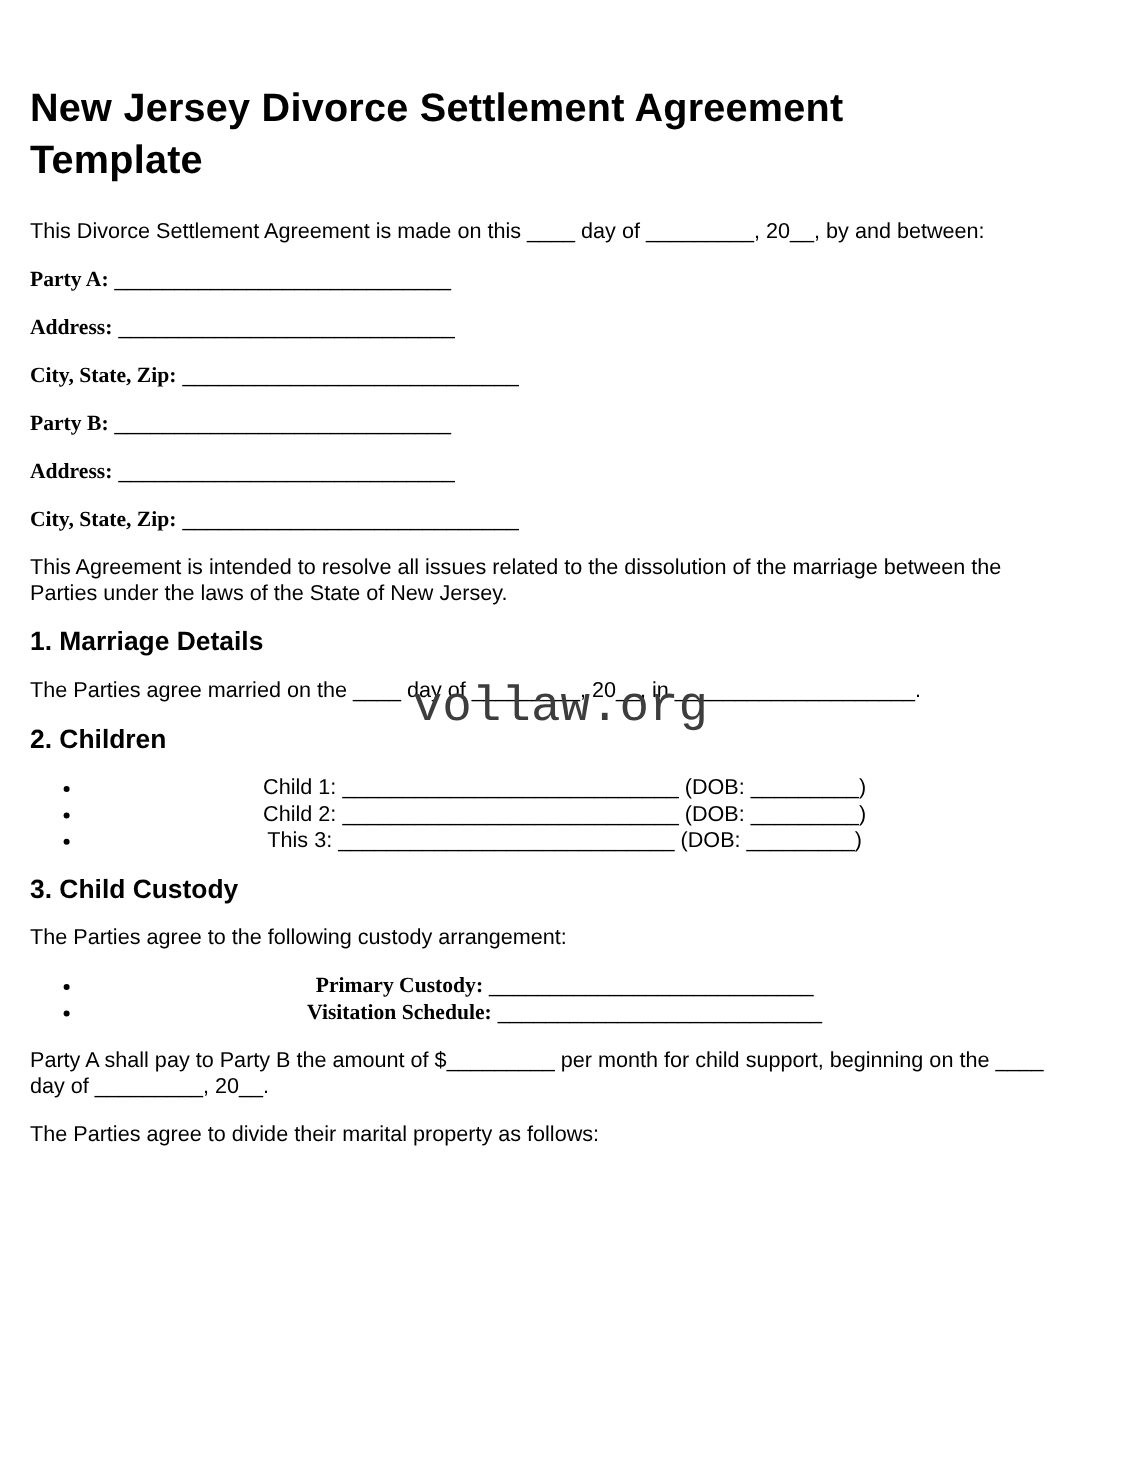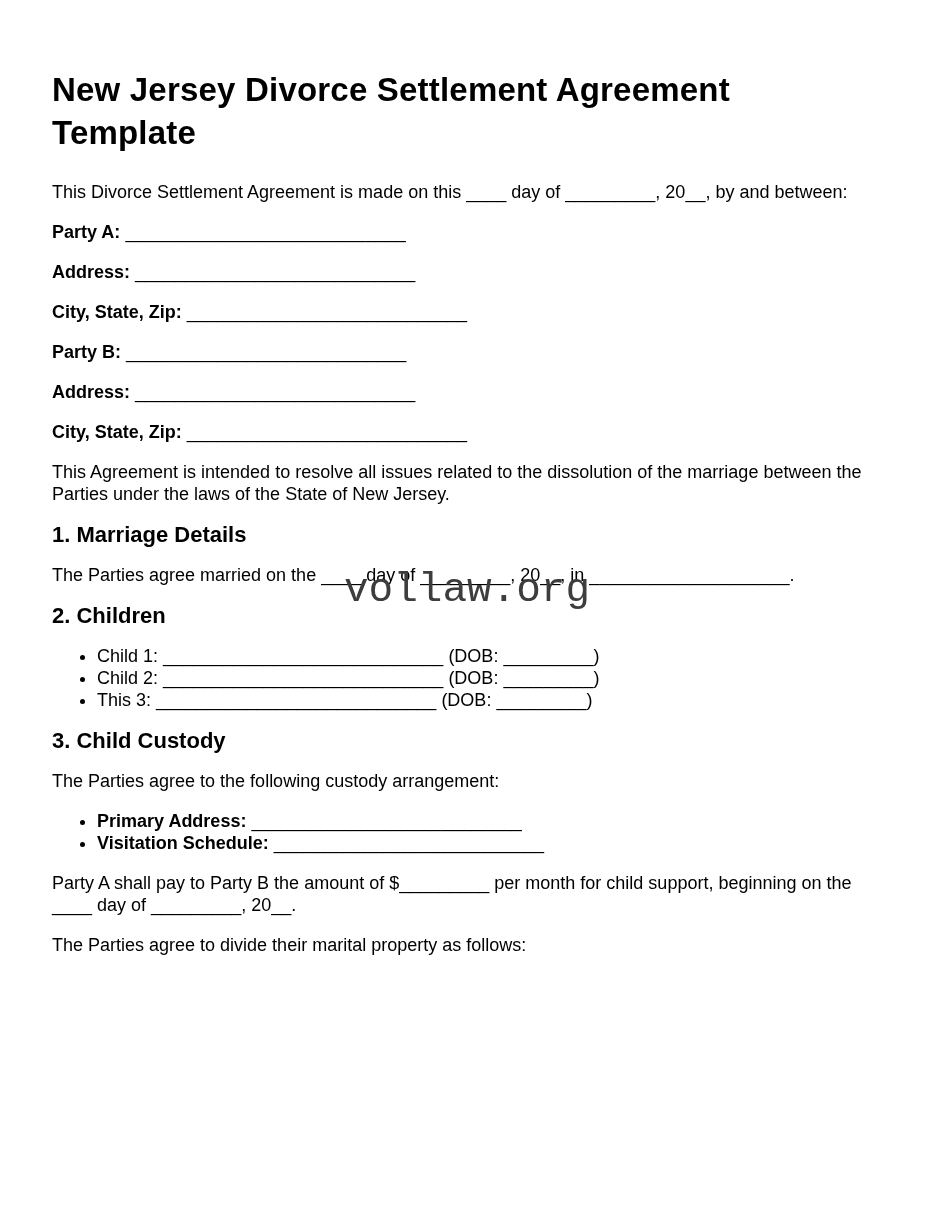--- a/index.html
+++ b/index.html
@@ -9,44 +9,45 @@
     width: 943px;
     height: 1221px;
     background: #ffffff;
     color: #000000;
     font-family: "Liberation Sans", sans-serif;
     font-size: 18px;
     line-height: 22px;
     overflow: hidden;
   }
   .content {
-    padding: 68px 72px 0 52px;
+    padding: 68px 72px 0 25px;
   }
   h1.doc-title {
     margin: 0 0 27px 0;
     font-size: 33px;
     line-height: 43px;
     font-weight: bold;
     max-width: 720px;
     letter-spacing: 0.2px;
   }
   p.para { margin: 0 0 18px 0; }
   p.field-line { margin: 0 0 18px 0; }
-  .lbl { font-weight: bold; }
+  .lbl { font-weight: bold; font-family: Liberation Serif, serif; }
   .blank { font-weight: normal; white-space: nowrap; }
   h2.sec-heading {
     margin: 0 0 18px 0;
     font-size: 22px;
     line-height: 23px;
     font-weight: bold;
   }
   ul.doc-list {
     margin: 0 0 18px 0;
     padding: 0 0 0 45px;
     list-style: disc;
+    text-align: center;
   }
   ul.doc-list li { line-height: 22px; }
   .watermark {
     position: absolute;
     left: 344px;
     top: 568px;
     font-family: "Liberation Mono", monospace;
     font-size: 41px;
     line-height: 44px;
     font-weight: normal;
@@ -90,21 +91,21 @@
     <ul class="doc-list">
       <li><span>Child 1:</span> <span class="blank">____________________________</span> <span>(DOB: _________)</span></li>
       <li><span>Child 2:</span> <span class="blank">____________________________</span> <span>(DOB: _________)</span></li>
       <li><span>This 3:</span> <span class="blank">____________________________</span> <span>(DOB: _________)</span></li>
     </ul>
 
     <h2 class="sec-heading">3. Child Custody</h2>
     <p class="para">The Parties agree to the following custody arrangement:</p>
 
     <ul class="doc-list">
-      <li><span class="lbl">Primary Address:</span> <span class="blank">___________________________</span></li>
+      <li><span class="lbl">Primary Custody:</span> <span class="blank">___________________________</span></li>
       <li><span class="lbl">Visitation Schedule:</span> <span class="blank">___________________________</span></li>
     </ul>
 
     <p class="para">Party A shall pay to Party B the amount of $_________ per month for child support, beginning on the ____ day of _________, 20__.</p>
 
     <p class="para">The Parties agree to divide their marital property as follows:</p>
 
   </div>
 </div>
 

